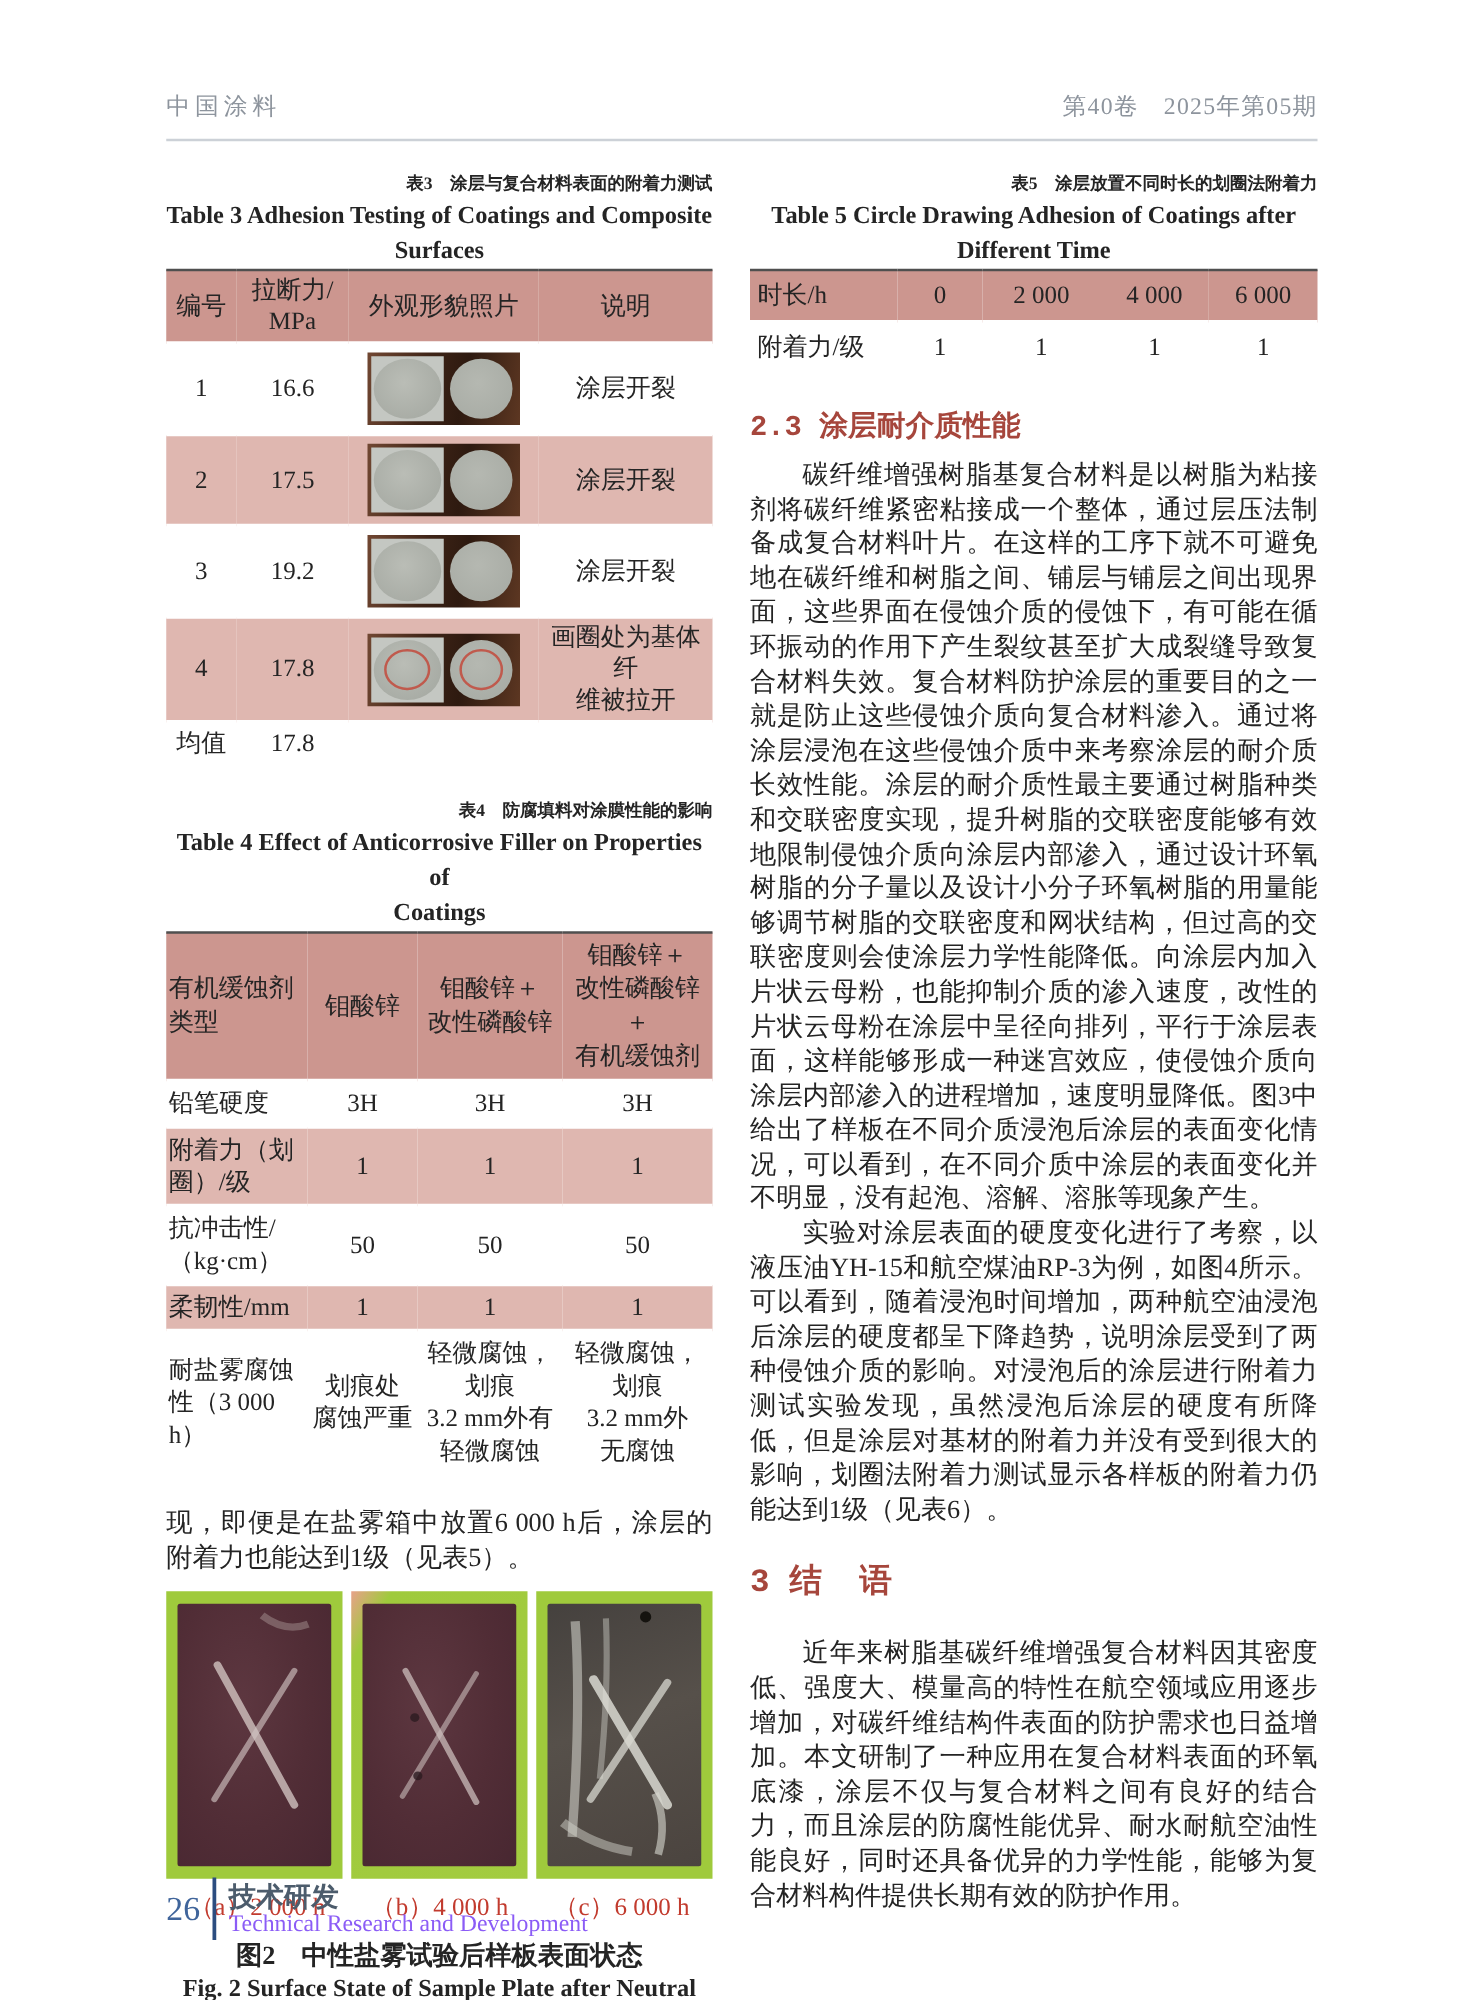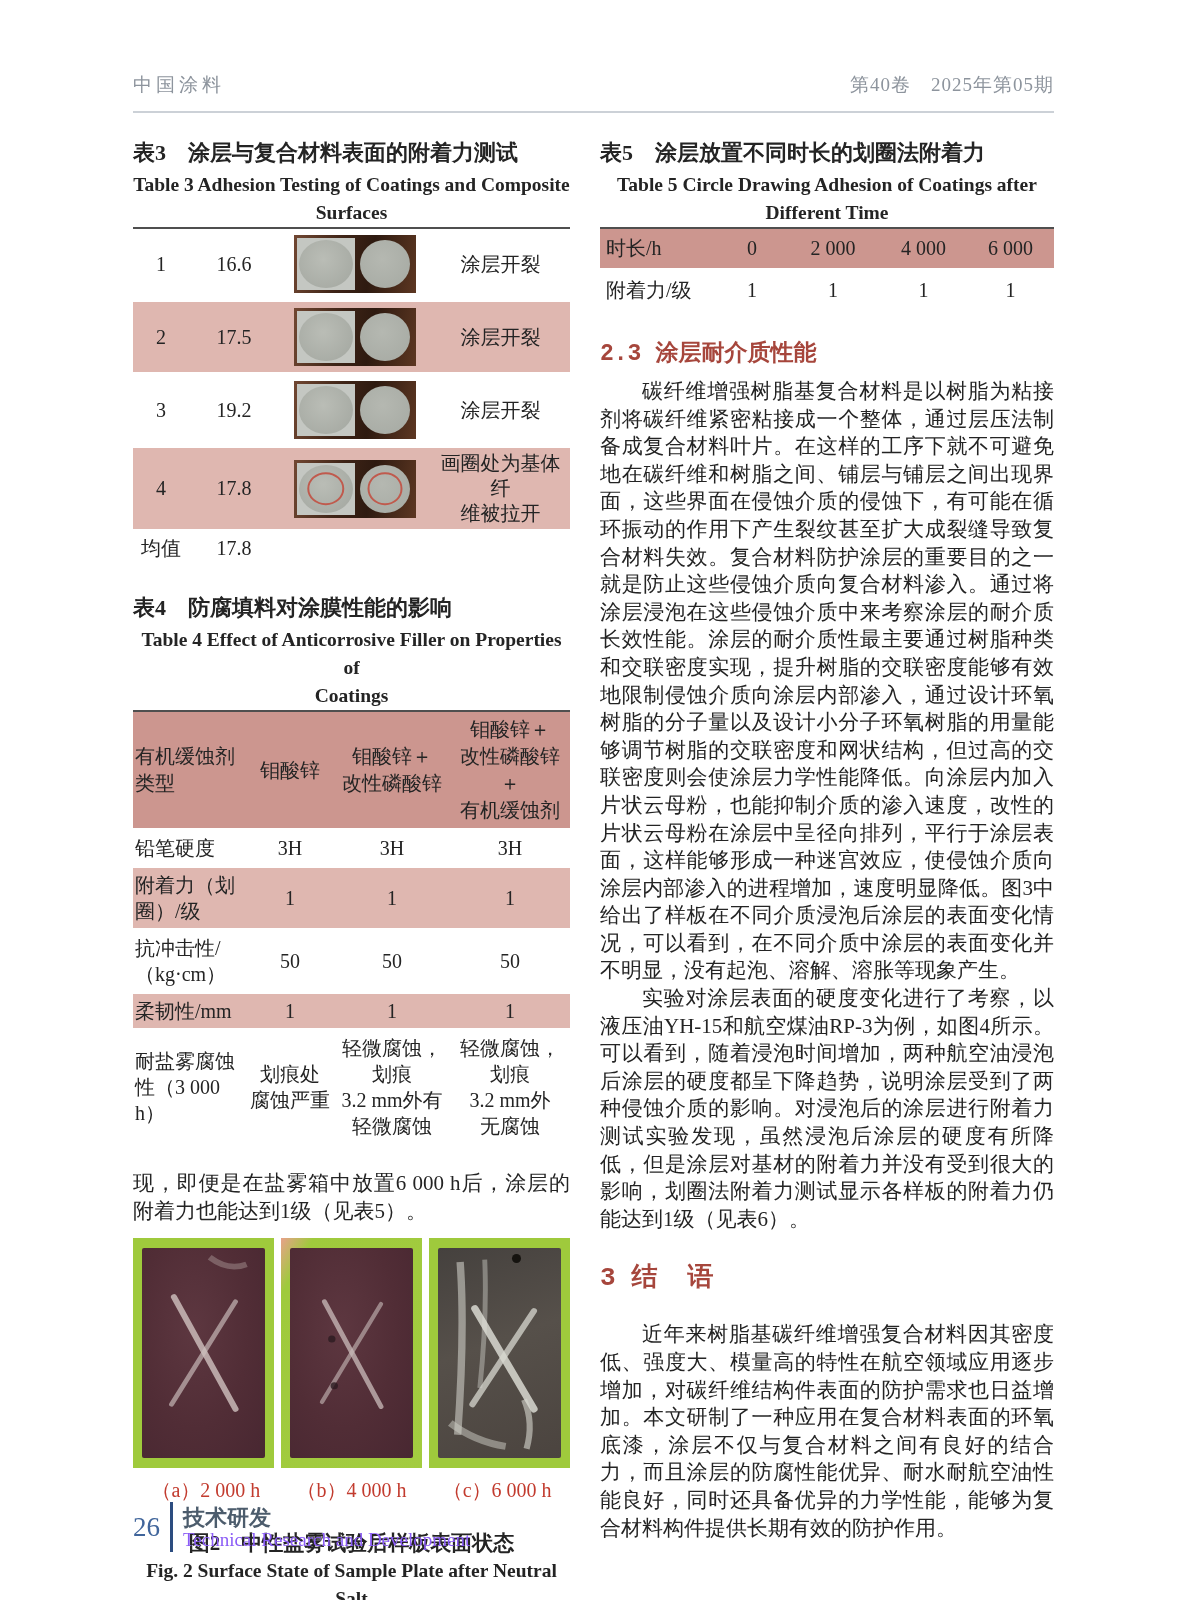--- a/index.html
+++ b/index.html
@@ -12,21 +12,21 @@
                padding-bottom:13px;border-bottom:2px solid #ccd1d7;}
   .journal-name{font-size:19px;color:#8d949d;letter-spacing:4px;}
   .issue-info{font-size:19px;color:#8d949d;letter-spacing:1px;}
 
   
   .content{position:absolute;top:132px;left:133px;width:921px;display:flex;gap:30px;}
   .col-left{width:437px;}
   .col-right{width:454px;}
 
   
-  .tbl-title-zh{text-align:left;font-weight:700;font-size:22px;margin:6px 0 3px;}
+  .tbl-title-zh{text-align:right;font-weight:700;font-size:14px;margin:6px 0 3px;}
   .tbl-title-en{text-align:center;font-weight:700;font-size:19.5px;line-height:28px;}
 
   
   table{width:100%;border-collapse:collapse;border-top:2px solid #4f4f4f;border-bottom:2px solid #8f9499;}
   td{font-size:20px;text-align:center;vertical-align:middle;padding:3px 2px;
      white-space:pre-line;line-height:25px;}
   tr{border-bottom:3px solid #ffffff;}
   tr.head td{background:#cc968f;}
   tr.pink td{background:#dfb7b0;}
   td.left{text-align:left;padding-left:8px;}
@@ -70,21 +70,21 @@
   .figrow{display:flex;gap:7px;margin-top:13px;}
   .fph{width:141px;height:230px;box-sizing:border-box;padding:10px 9px;background:#9fca3c;}
   .fph-b{background:linear-gradient(120deg,#e8a18a 0%,#9fca3c 12%,#a3cc40 100%);}
   .fpanel{position:relative;width:100%;height:100%;overflow:hidden;border-radius:2px;
           background:radial-gradient(ellipse at 42% 38%,#5d3740 0%,#512d36 55%,#482731 100%);}
   .fph-c .fpanel{background:linear-gradient(160deg,#45413e 0%,#56504a 45%,#4b443f 100%);}
   .fpanel svg{position:absolute;inset:0;width:100%;height:100%;}
   .hole{position:absolute;top:6px;left:60%;width:9px;height:9px;border-radius:50%;background:#15130f;}
   .figcaps{display:flex;margin-top:9px;}
   .figcaps span{flex:1;text-align:center;color:#c23b2e;font-size:20px;}
-  .fig-title-zh{text-align:center;font-weight:700;font-size:21px;margin-top:25px;}
+  .fig-title-zh{text-align:center;font-weight:700;font-size:21px;margin-top:11px;}
   .fig-title-en{text-align:center;font-weight:700;font-size:19.5px;line-height:28px;}
 
   
   .page-footer{position:absolute;left:133px;bottom:48px;display:flex;align-items:center;}
   .page-num{font-size:27px;color:#40659b;margin-right:10px;}
   .footer-bar{width:3px;height:50px;background:#2c4d80;margin-right:10px;}
   .footer-zh{font-family:"Liberation Sans","DejaVu Sans",sans-serif;font-weight:700;
              font-size:22px;color:#4c5c6c;line-height:26px;}
   .footer-en{font-size:19px;color:#8b5cf6;line-height:18px;}
 </style>
@@ -108,20 +108,27 @@
         <div>Surfaces</div>
       </div>
       <table class="t3">
         <colgroup>
             <col style="width:56px">
             <col style="width:90px">
             <col style="width:152px">
             <col style="width:139px">
           </colgroup>
         <tbody>
+          <tr class="head">
+            <td>编号</td>
+            <td>拉断力/
+MPa</td>
+            <td>外观形貌照片</td>
+            <td>说明</td>
+          </tr>
           <tr class="body">
             <td>1</td>
             <td>16.6</td>
             <td class="photo-cell"><div class="spec"><div class="spec-plate"><div class="spec-circle"></div></div><div class="spec-disc"></div></div></td>
             <td>涂层开裂</td>
           </tr>
           <tr class="body pink">
             <td>2</td>
             <td>17.5</td>
             <td class="photo-cell"><div class="spec"><div class="spec-plate"><div class="spec-circle"></div></div><div class="spec-disc"></div></div></td>

